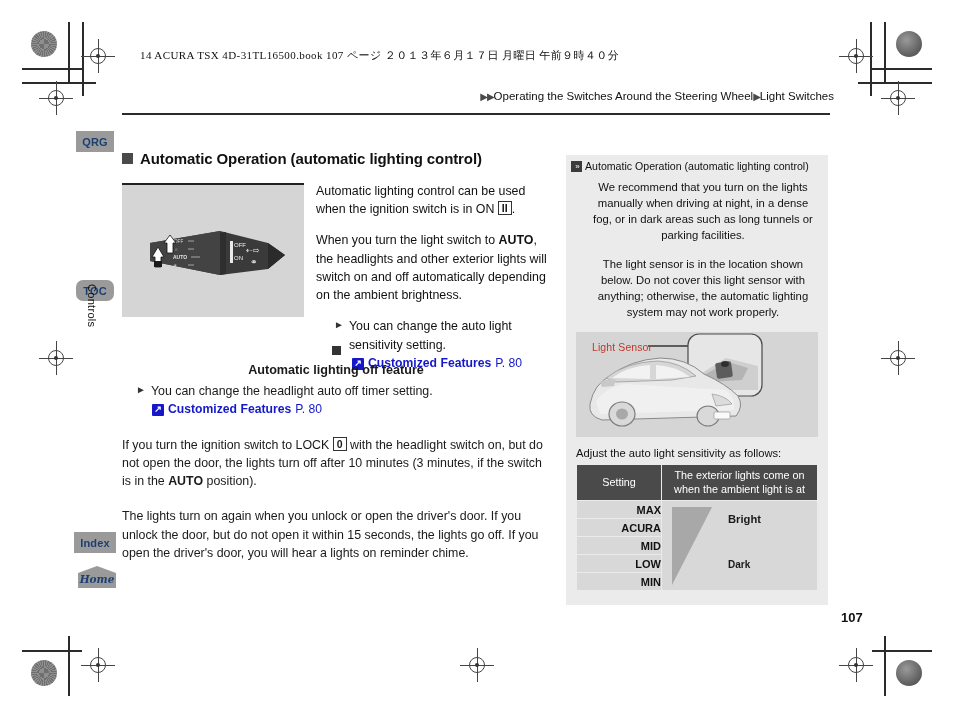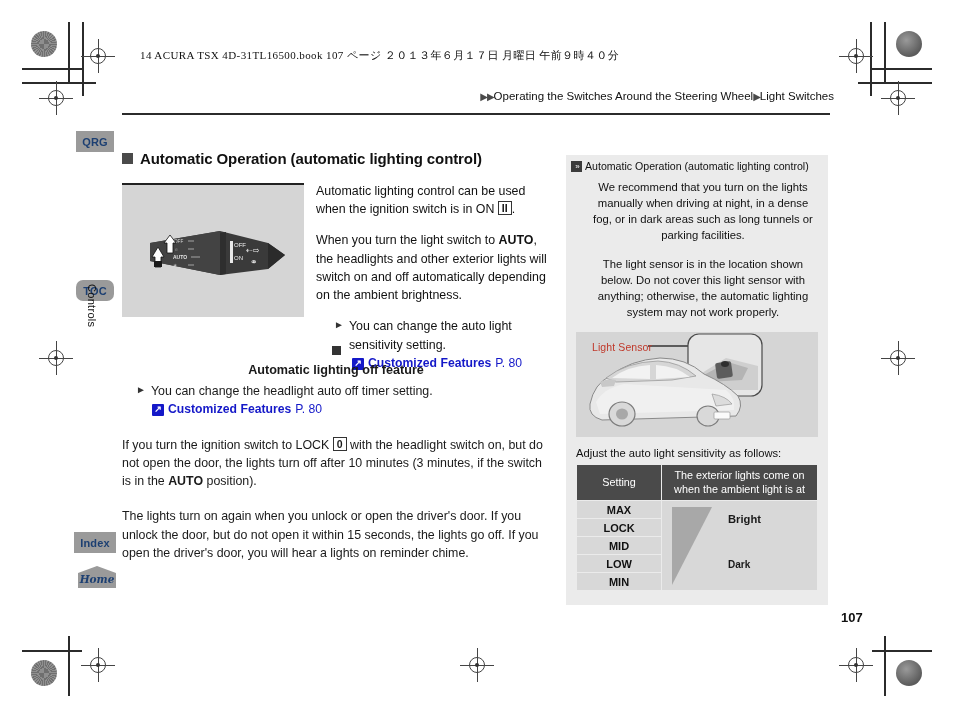--- a/index.html
+++ b/index.html
@@ -133,21 +133,21 @@
 
   .adjust{padding:10px 10px 5px 10px;font-size:11.2px;color:#111;}
 
   .tbl{margin:0 10px;width:242px;border-collapse:collapse;font-size:11px;}
   .tbl th{
     background:#4a4a4a;color:#fff;font-weight:normal;padding:4px 2px;
     border:1px solid #ebebeb;font-size:10.8px;line-height:1.25;
   }
   .tbl th.c1{width:80px;}
   .tbl td.set{
-    background:#d8d8d8;color:#111;font-weight:bold;text-align:center;
+    background:#d8d8d8;color:#111;font-weight:bold;text-align:right;
     padding:2.5px 0;border:1px solid #ebebeb;font-size:11px;
   }
   .tbl td.grad{
     background:#d8d8d8;border:1px solid #ebebeb;padding:0;position:relative;
   }
   .wedge{
     position:absolute;left:10px;top:6px;width:40px;height:78px;
     background:#a8a8a8;clip-path:polygon(0 0,100% 0,0 100%);
   }
   .lbl-bright{position:absolute;left:66px;top:12px;font-size:11.2px;font-weight:bold;}
@@ -368,21 +368,21 @@
       <tbody>
         <tr>
           <td class="set">MAX</td>
           <td class="grad" rowspan="5">
             <div class="wedge"></div>
             <div class="lbl-bright">Bright</div>
             <div class="lbl-dark">Dark</div>
           </td>
         </tr>
         <tr>
-          <td class="set">LOCK</td>
+          <td class="set">ACURA</td>
         </tr>
         <tr>
           <td class="set">MID</td>
         </tr>
         <tr>
           <td class="set">LOW</td>
         </tr>
         <tr>
           <td class="set">MIN</td>
         </tr>

